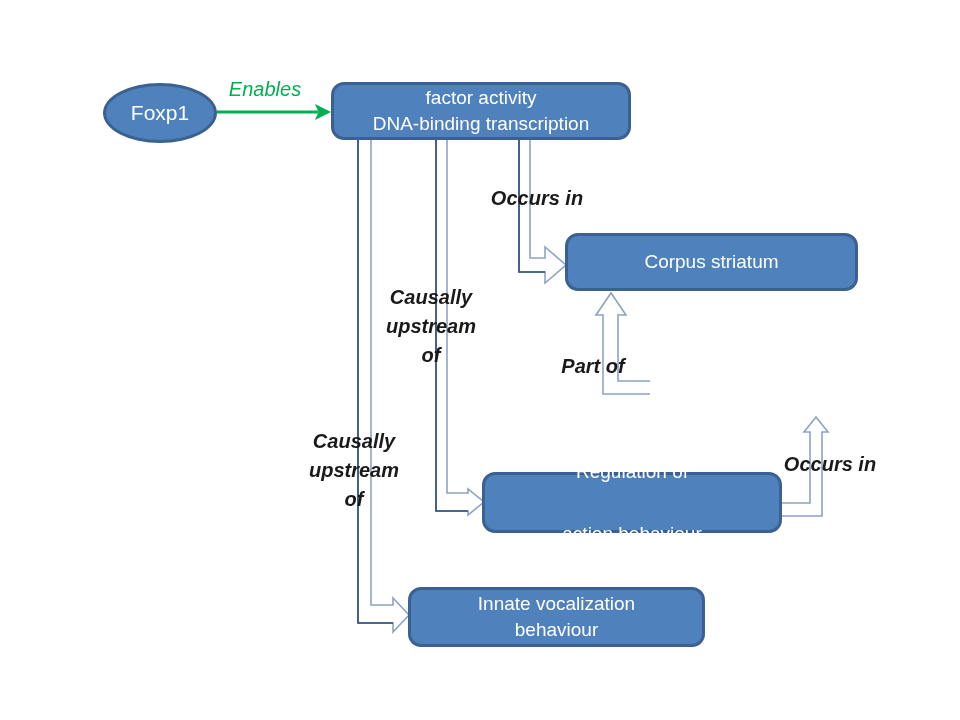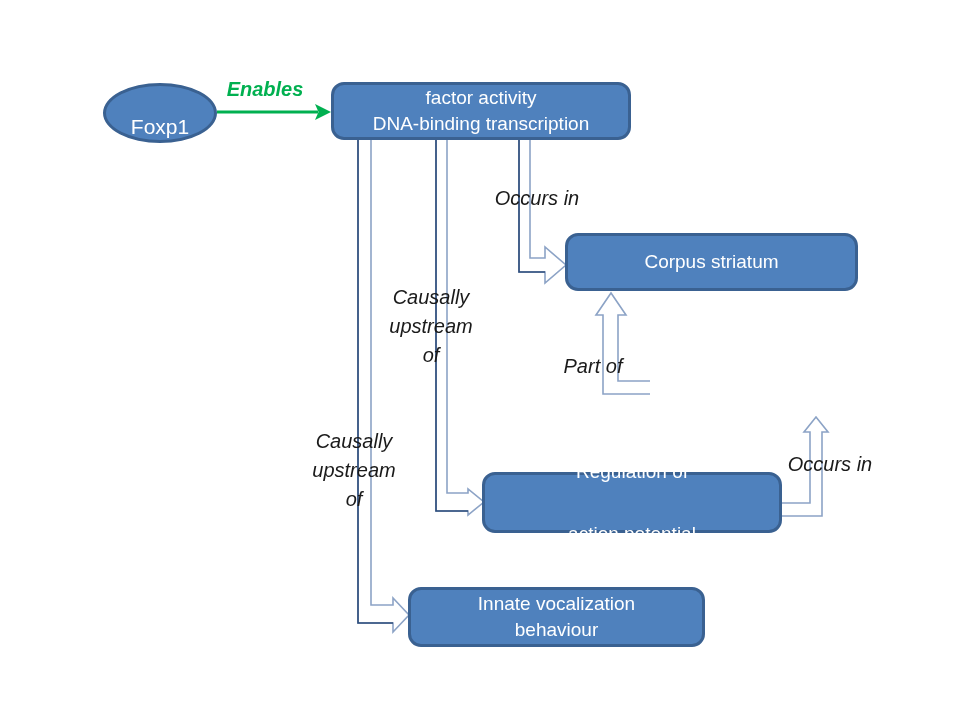--- a/index.html
+++ b/index.html
@@ -26,33 +26,34 @@
   .node{
     position:absolute;z-index:2;box-sizing:border-box;
     background:var(--node-fill);border:3px solid var(--node-border);
     color:var(--node-text);display:flex;flex-direction:column;
     align-items:center;justify-content:center;text-align:center;
     font-size:19px;line-height:26px;
   }
   .box{border-radius:13px;}
   .ellipse{border-radius:50%;font-size:21px;}
   .bl{display:block;}
-  #n-foxp1{left:103px;top:83px;width:114px;height:60px;justify-content:flex-end;}
+  #n-foxp1{left:103px;top:83px;width:114px;height:60px;}
   #n-dna{left:331px;top:82px;width:300px;height:58px;}
   #n-corpus{left:565px;top:233px;width:293px;height:58px;}
   #n-msn{left:648px;top:356px;width:302px;height:58px;}
   #n-reg{left:482px;top:472px;width:300px;height:61px;gap:36px;}
   #n-innate{left:408px;top:587px;width:297px;height:60px;}
   .elabel{
     position:absolute;z-index:3;font-style:italic;font-size:20px;
     color:var(--edge-label-text);text-align:center;line-height:29px;
     white-space:nowrap;
+    font-weight:bold;
   }
   .elabel span{display:block;}
-  .green{color:var(--enables-arrow);font-weight:bold;}
+  .green{color:var(--enables-arrow);font-weight:normal;}
   #l-enables{left:215px;top:75px;width:100px;}
   #l-occurs1{left:477px;top:184px;width:120px;}
   #l-causally-mid{left:371px;top:283px;width:120px;}
   #l-causally-left{left:294px;top:427px;width:120px;}
   #l-partof{left:533px;top:322px;width:120px;margin-top:30px;}
   #l-occurs2{left:770px;top:450px;width:120px;}
 </style>
 </head>
 <body>
 
@@ -98,21 +99,21 @@
     <span class="bl">DNA-binding transcription</span>
   </div>
 
   <div class="node box" id="n-corpus">
     <span>Corpus striatum</span>
   </div>
 
 
   <div class="node box" id="n-reg">
     <span class="bl">Regulation of</span>
-    <span class="bl">action potential</span>
+    <span class="bl">action behaviour</span>
   </div>
 
   <div class="node box" id="n-innate">
     <span class="bl">Innate vocalization</span>
     <span class="bl">behaviour</span>
   </div>
 
   <div class="elabel green" id="l-enables">Enables</div>
 
   <div class="elabel" id="l-occurs1">Occurs in</div>

